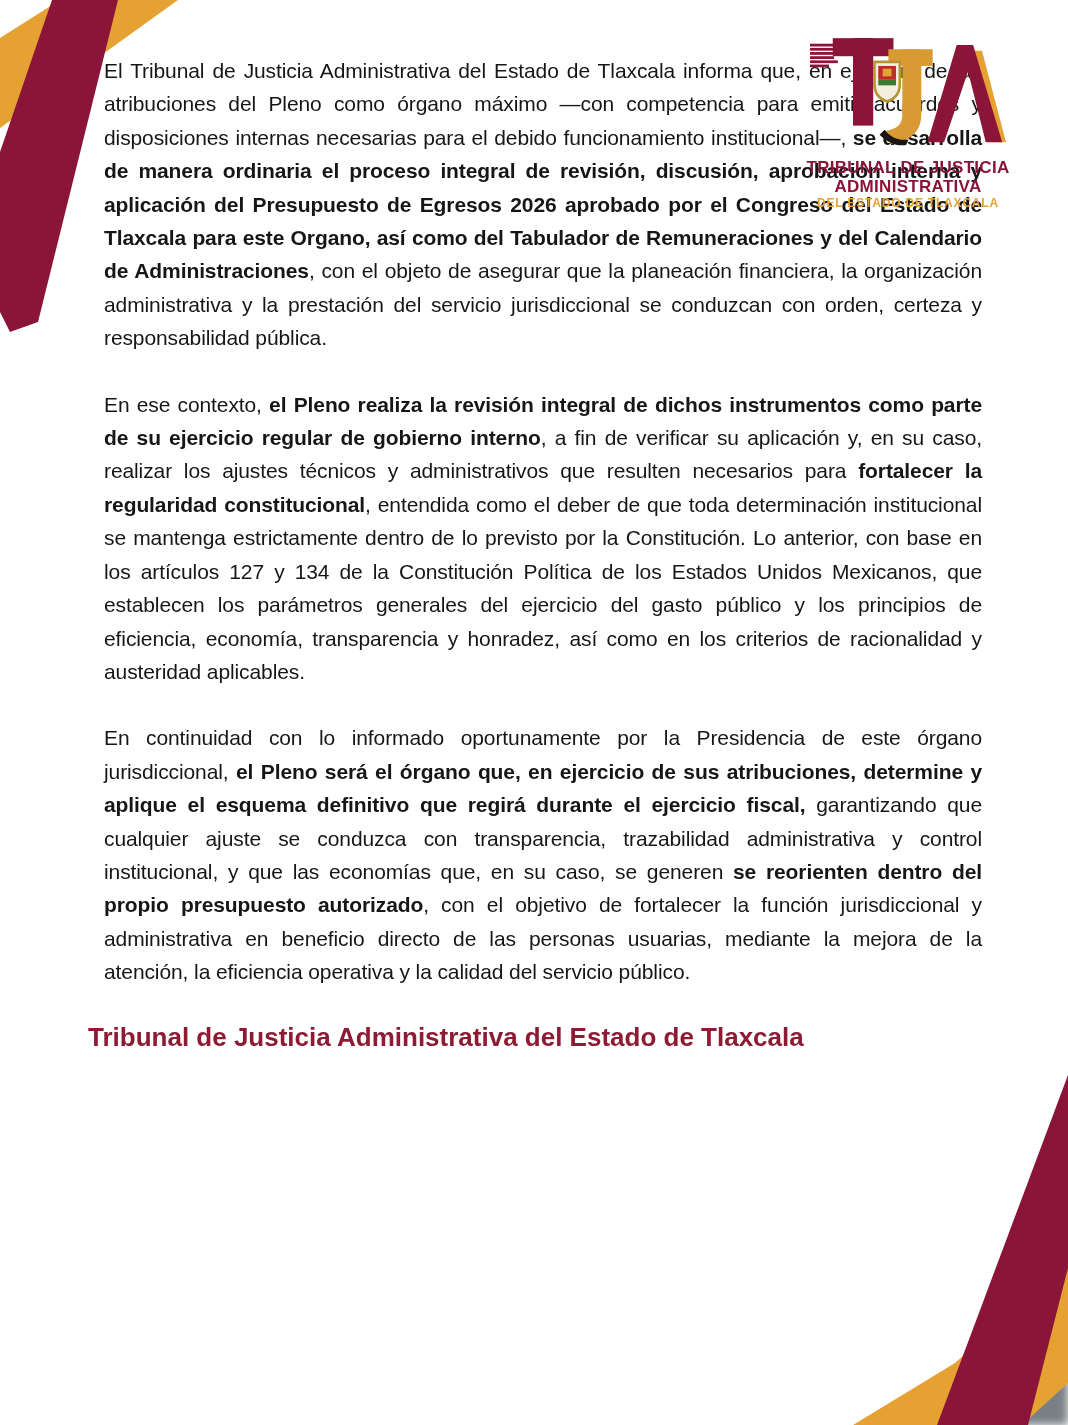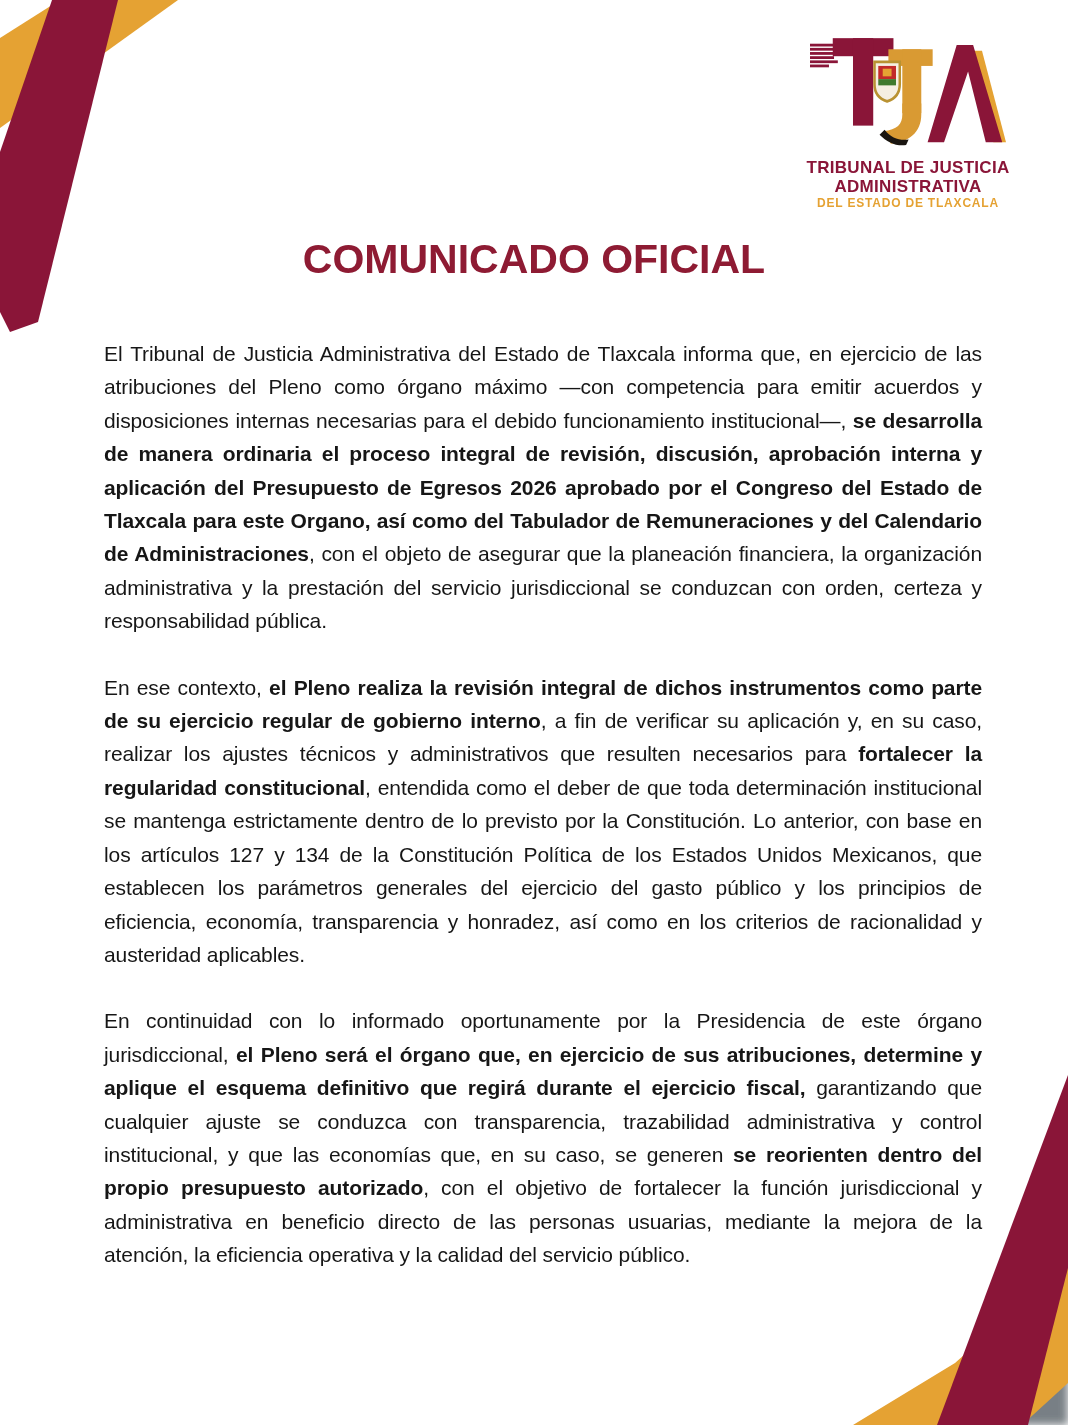--- a/index.html
+++ b/index.html
@@ -106,22 +106,22 @@
         <rect x="108" y="46" width="28" height="19" fill="#c22a2a"></rect>
         <rect x="108" y="65" width="28" height="9" fill="#3f7a2e"></rect>
         <rect x="115" y="50" width="14" height="11" fill="#e5a233"></rect>
       </g>
     </svg>
     <div class="logo-line">TRIBUNAL DE JUSTICIA</div>
     <div class="logo-line">ADMINISTRATIVA</div>
     <div class="logo-line sub">DEL ESTADO DE TLAXCALA</div>
   </div>
 
-  <h1 class="title">COMUNICADO OFICIAL</h1>
 
   <div class="body-text">
       <p><span>El Tribunal de Justicia Administrativa del Estado de Tlaxcala informa que, en ejercicio de las atribuciones del Pleno como órgano máximo —con competencia para emitir acuerdos y disposiciones internas necesarias para el debido funcionamiento institucional—, </span><span class="b">se desarrolla de manera ordinaria el proceso integral de revisión, discusión, aprobación interna y aplicación del Presupuesto de Egresos 2026 aprobado por el Congreso del Estado de Tlaxcala para este Organo, así como del Tabulador de Remuneraciones y del Calendario de Administraciones</span><span>, con el objeto de asegurar que la planeación financiera, la organización administrativa y la prestación del servicio jurisdiccional se conduzcan con orden, certeza y responsabilidad pública.</span></p>
       <p><span>En ese contexto, </span><span class="b">el Pleno realiza la revisión integral de dichos instrumentos como parte de su ejercicio regular de gobierno interno</span><span>, a fin de verificar su aplicación y, en su caso, realizar los ajustes técnicos y administrativos que resulten necesarios para </span><span class="b">fortalecer la regularidad constitucional</span><span>, entendida como el deber de que toda determinación institucional se mantenga estrictamente dentro de lo previsto por la Constitución. Lo anterior, con base en los artículos 127 y 134 de la Constitución Política de los Estados Unidos Mexicanos, que establecen los parámetros generales del ejercicio del gasto público y los principios de eficiencia, economía, transparencia y honradez, así como en los criterios de racionalidad y austeridad aplicables.</span></p>
       <p><span>En continuidad con lo informado oportunamente por la Presidencia de este órgano jurisdiccional, </span><span class="b">el Pleno será el órgano que, en ejercicio de sus atribuciones, determine y aplique el esquema definitivo que regirá durante el ejercicio fiscal,</span><span> garantizando que cualquier ajuste se conduzca con transparencia, trazabilidad administrativa y control institucional, y que las economías que, en su caso, se generen </span><span class="b">se reorienten dentro del propio presupuesto autorizado</span><span>, con el objetivo de fortalecer la función jurisdiccional y administrativa en beneficio directo de las personas usuarias, mediante la mejora de la atención, la eficiencia operativa y la calidad del servicio público.</span></p>
     </div>
 
+  <div class="footer">Tribunal de Justicia Administrativa del Estado de Tlaxcala</div>
 
 </div>
 
 </body></html>

